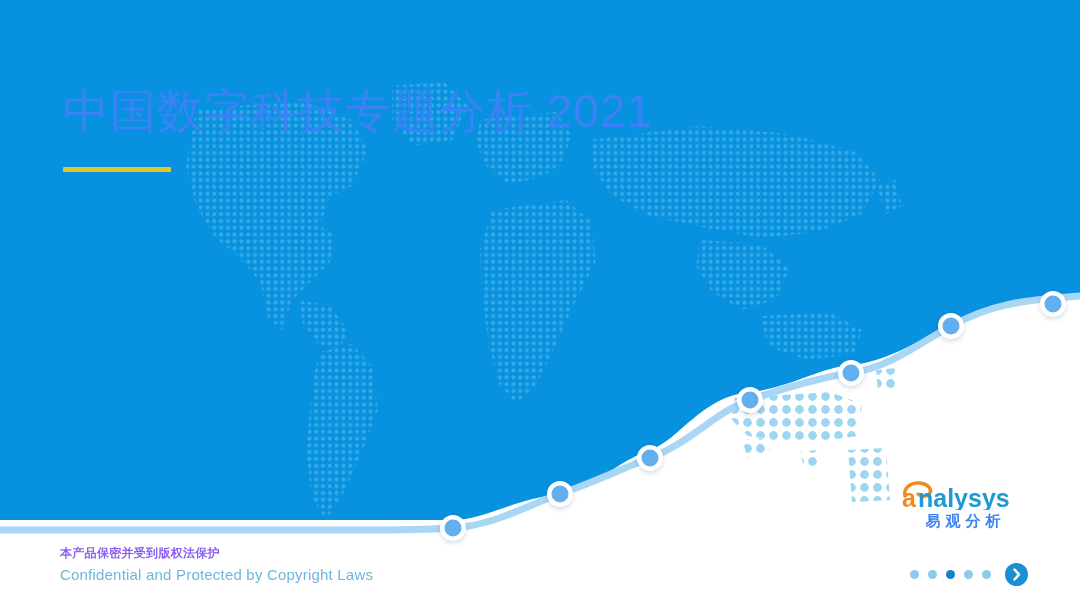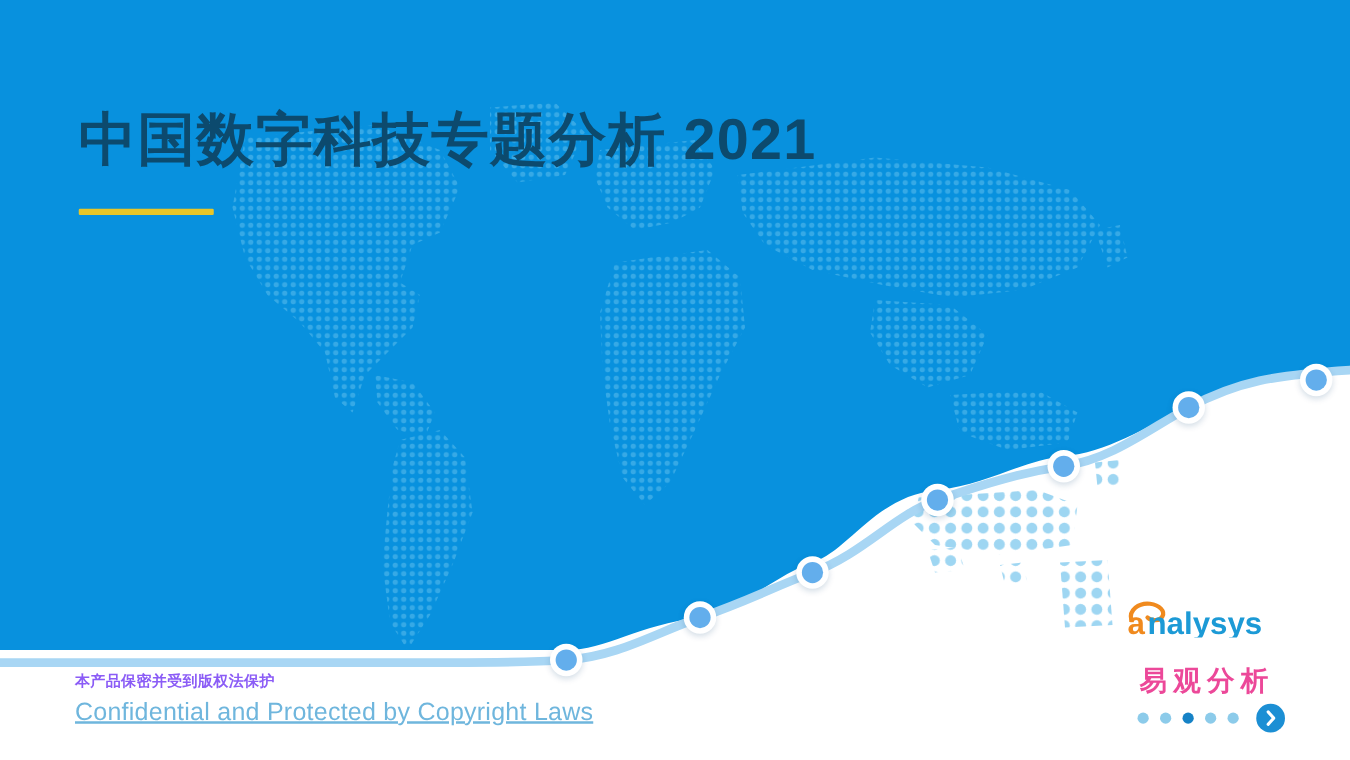--- a/index.html
+++ b/index.html
@@ -68,24 +68,24 @@
     border-radius: 50%;
     background: #63AEEC;
     transform: translate(-50%, -50%);
   }
 
   
   .title {
     position: absolute;
     left: 63px;
     top: 84px;
-    color: #0c4a6e;
+    color: #3b82f6;
     font-size: 46px;
     letter-spacing: 1px;
-    font-weight: 700;
+    font-weight: 400;
     line-height: 1.2;
     white-space: nowrap;
   }
   .title-rule {
     position: absolute;
     left: 63px;
     top: 167px;
     width: 108px;
     height: 5px;
     background: #E8C628;
@@ -100,43 +100,42 @@
     line-height: 1.55;
   }
   .footer-cn {
     color: #8b5cf6;
     font-size: 12px;
     font-weight: bold;
     letter-spacing: .3px;
   }
   .footer-en {
     color: #6FB6DD;
-    font-size: 20px;
+    font-size: 15px;
     letter-spacing: .2px;
-    text-decoration: underline;
   }
 
   
   .logo {
     position: absolute;
     left: 897px;
     top: 480px;
     width: 132px;
     text-align: center;
   }
   .logo-mark {
     display: block;
   }
   .logo-cn {
     display: block;
-    color: #ec4899;
-    font-size: 22px;
+    color: #3b82f6;
+    font-size: 15px;
     font-weight: bold;
     letter-spacing: 5px;
-    margin-top: 20px;
+    margin-top: 2px;
     text-indent: 5px;
   }
 
   
   .pager {
     position: absolute;
     right: 52px;
     bottom: 22px;
     display: flex;
     align-items: center;

